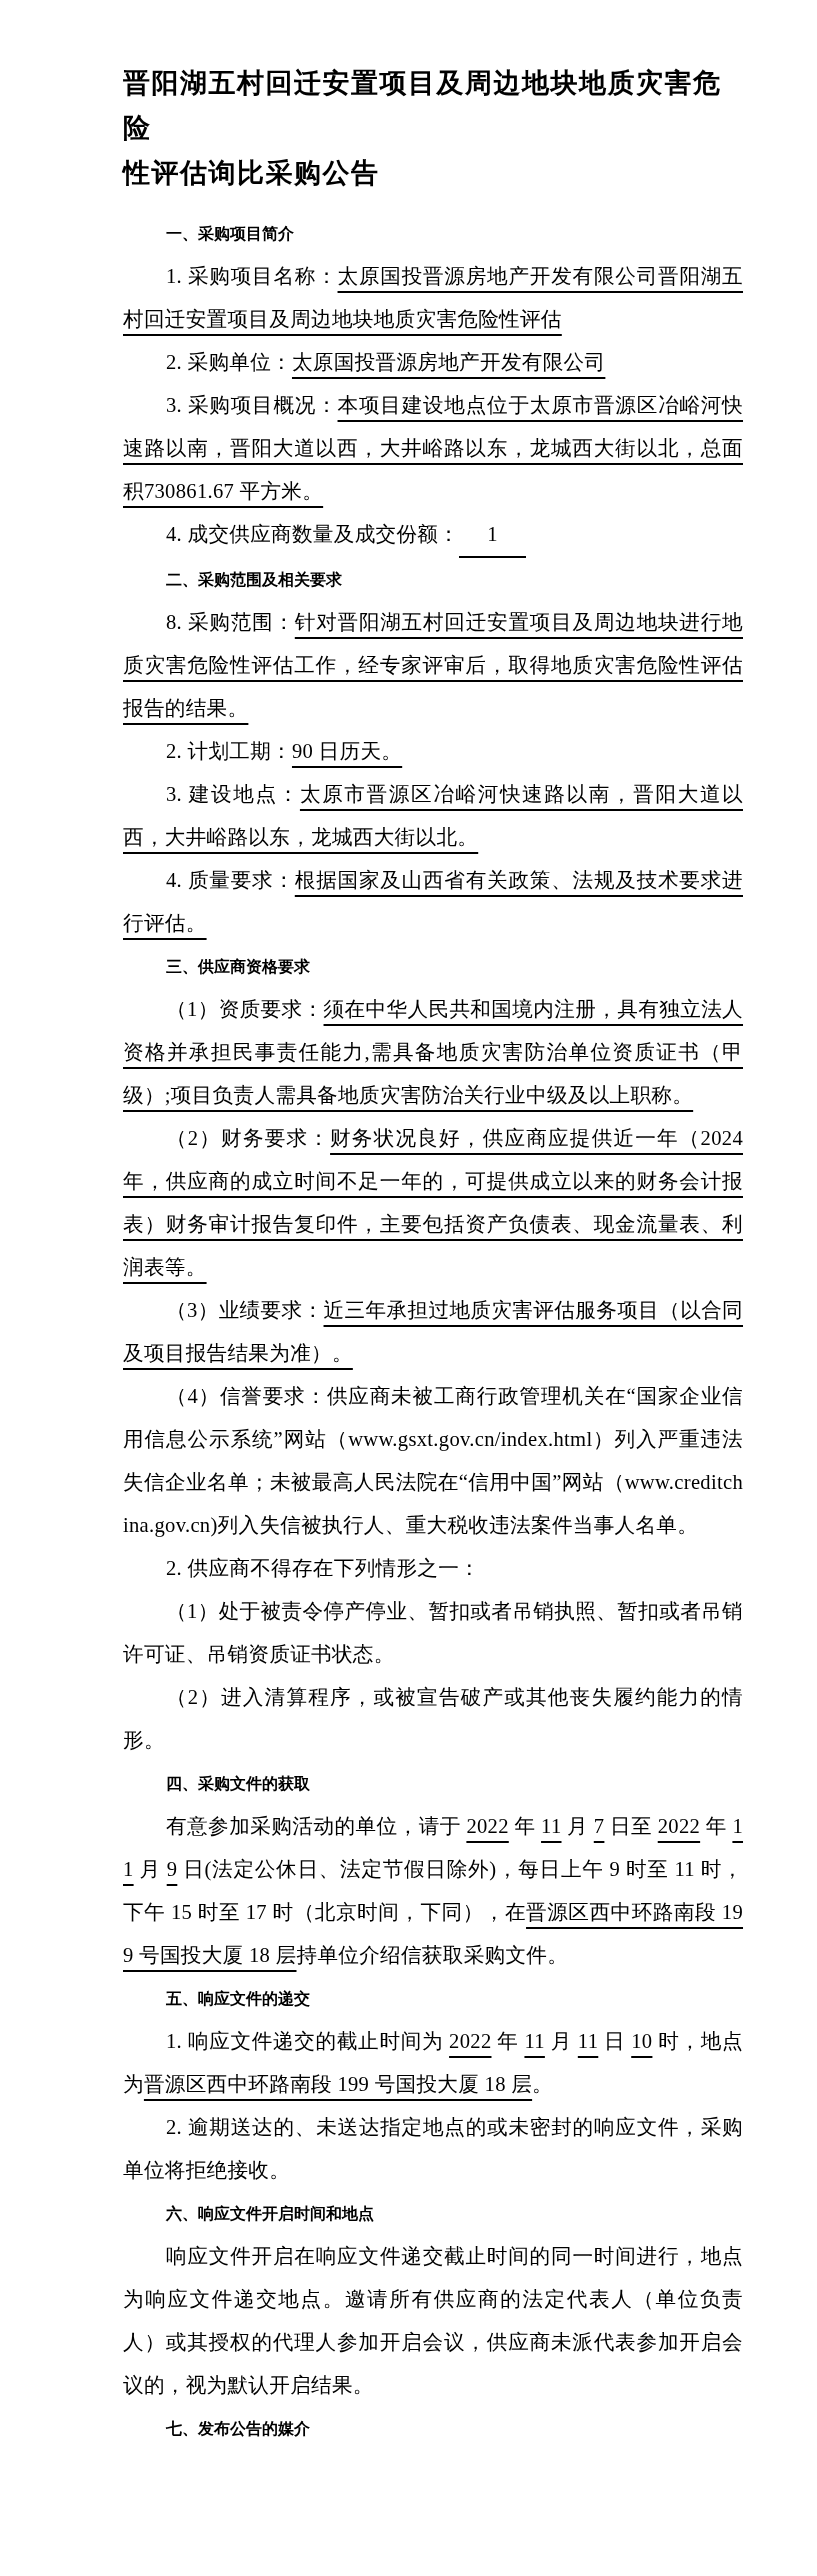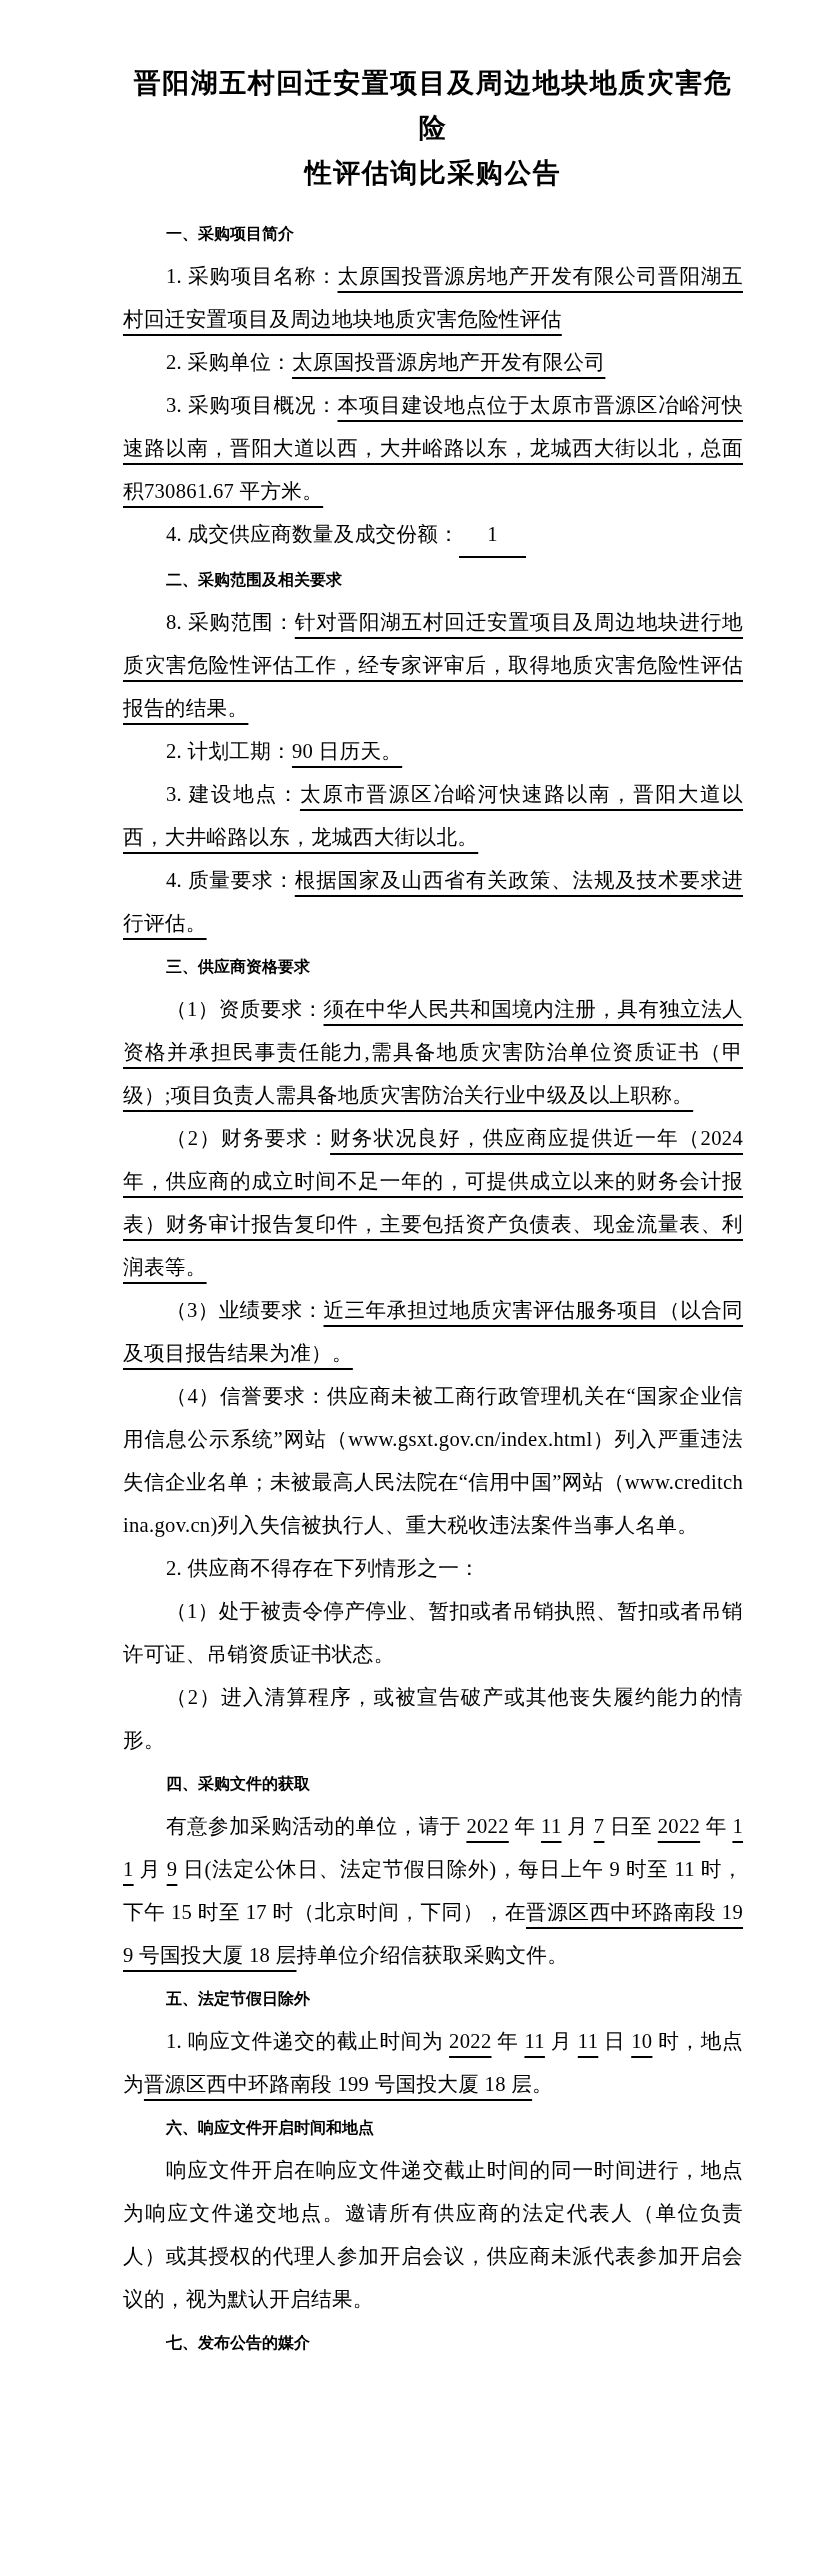--- a/index.html
+++ b/index.html
@@ -7,21 +7,21 @@
     width:818px;height:2968px;background:#ffffff;color:#000000;
     font-family:"Liberation Serif","DejaVu Serif",serif;
     overflow:hidden;position:relative;
   }
   .content{
     box-sizing:border-box;
     padding:61px 75px 0 123px;
   }
   .title{
     font-size:27px;font-weight:bold;line-height:45px;
-    text-align:center;letter-spacing:1.5px;
+    text-align:left;letter-spacing:1.5px;
     margin:0 0 15.5px 0;
   }
   .h{
     font-size:16px;font-weight:bold;line-height:43px;
     text-indent:43px;
   }
   p.body{
     margin:0;font-size:20.6px;line-height:43px;
     text-indent:43px;
     text-align:justify;text-justify:inter-character;
@@ -61,21 +61,22 @@
         <div class="h">三、供应商资格要求</div>
         <p class="body"><span>（1）资质要求：</span><span class="u">须在中华人民共和国境内注册，具有独立法人资格并承担民事责任能力,需具备地质灾害防治单位资质证书（甲级）;项目负责人需具备地质灾害防治关行业中级及以上职称。</span></p>
         <p class="body"><span>（2）财务要求：</span><span class="u">财务状况良好，供应商应提供近一年（2024 年，供应商的成立时间不足一年的，可提供成立以来的财务会计报表）财务审计报告复印件，主要包括资产负债表、现金流量表、利润表等。</span></p>
         <p class="body"><span>（3）业绩要求：</span><span class="u">近三年承担过地质灾害评估服务项目（以合同及项目报告结果为准）。</span></p>
         <p class="body"><span>（4）信誉要求：供应商未被工商行政管理机关在“国家企业信用信息公示系统”网站（www.gsxt.gov.cn/index.html）列入严重违法失信企业名单；未被最高人民法院在“信用中国”网站（www.creditchina.gov.cn)列入失信被执行人、重大税收违法案件当事人名单。</span></p>
         <p class="body"><span>2. 供应商不得存在下列情形之一：</span></p>
         <p class="body"><span>（1）处于被责令停产停业、暂扣或者吊销执照、暂扣或者吊销许可证、吊销资质证书状态。</span></p>
         <p class="body"><span>（2）进入清算程序，或被宣告破产或其他丧失履约能力的情形。</span></p>
         <div class="h">四、采购文件的获取</div>
         <p class="body"><span>有意参加采购活动的单位，请于 </span><span class="u">2022</span><span> 年 </span><span class="u">11</span><span> 月 </span><span class="u">7</span><span> 日至 </span><span class="u">2022</span><span> 年 </span><span class="u">11</span><span> 月 </span><span class="u">9</span><span> 日(法定公休日、法定节假日除外)，每日上午 9 时至 11 时，下午 15 时至 17 时（北京时间，下同），在</span><span class="u">晋源区西中环路南段 199 号国投大厦 18 层</span><span>持单位介绍信获取采购文件。</span></p>
-        <div class="h">五、法定节假日除外</div>
+        <div class="h">五、响应文件的递交</div>
         <p class="body"><span>1. 响应文件递交的截止时间为 </span><span class="u">2022</span><span> 年 </span><span class="u">11</span><span> 月 </span><span class="u">11</span><span> 日 </span><span class="u">10</span><span> 时，地点为</span><span class="u">晋源区西中环路南段 199 号国投大厦 18 层</span><span>。</span></p>
+        <p class="body"><span>2. 逾期送达的、未送达指定地点的或未密封的响应文件，采购单位将拒绝接收。</span></p>
         <div class="h">六、响应文件开启时间和地点</div>
         <p class="body"><span>响应文件开启在响应文件递交截止时间的同一时间进行，地点为响应文件递交地点。邀请所有供应商的法定代表人（单位负责人）或其授权的代理人参加开启会议，供应商未派代表参加开启会议的，视为默认开启结果。</span></p>
         <div class="h">七、发布公告的媒介</div>
       </div>
   </div>
 </div>
 
 
 </body></html>

